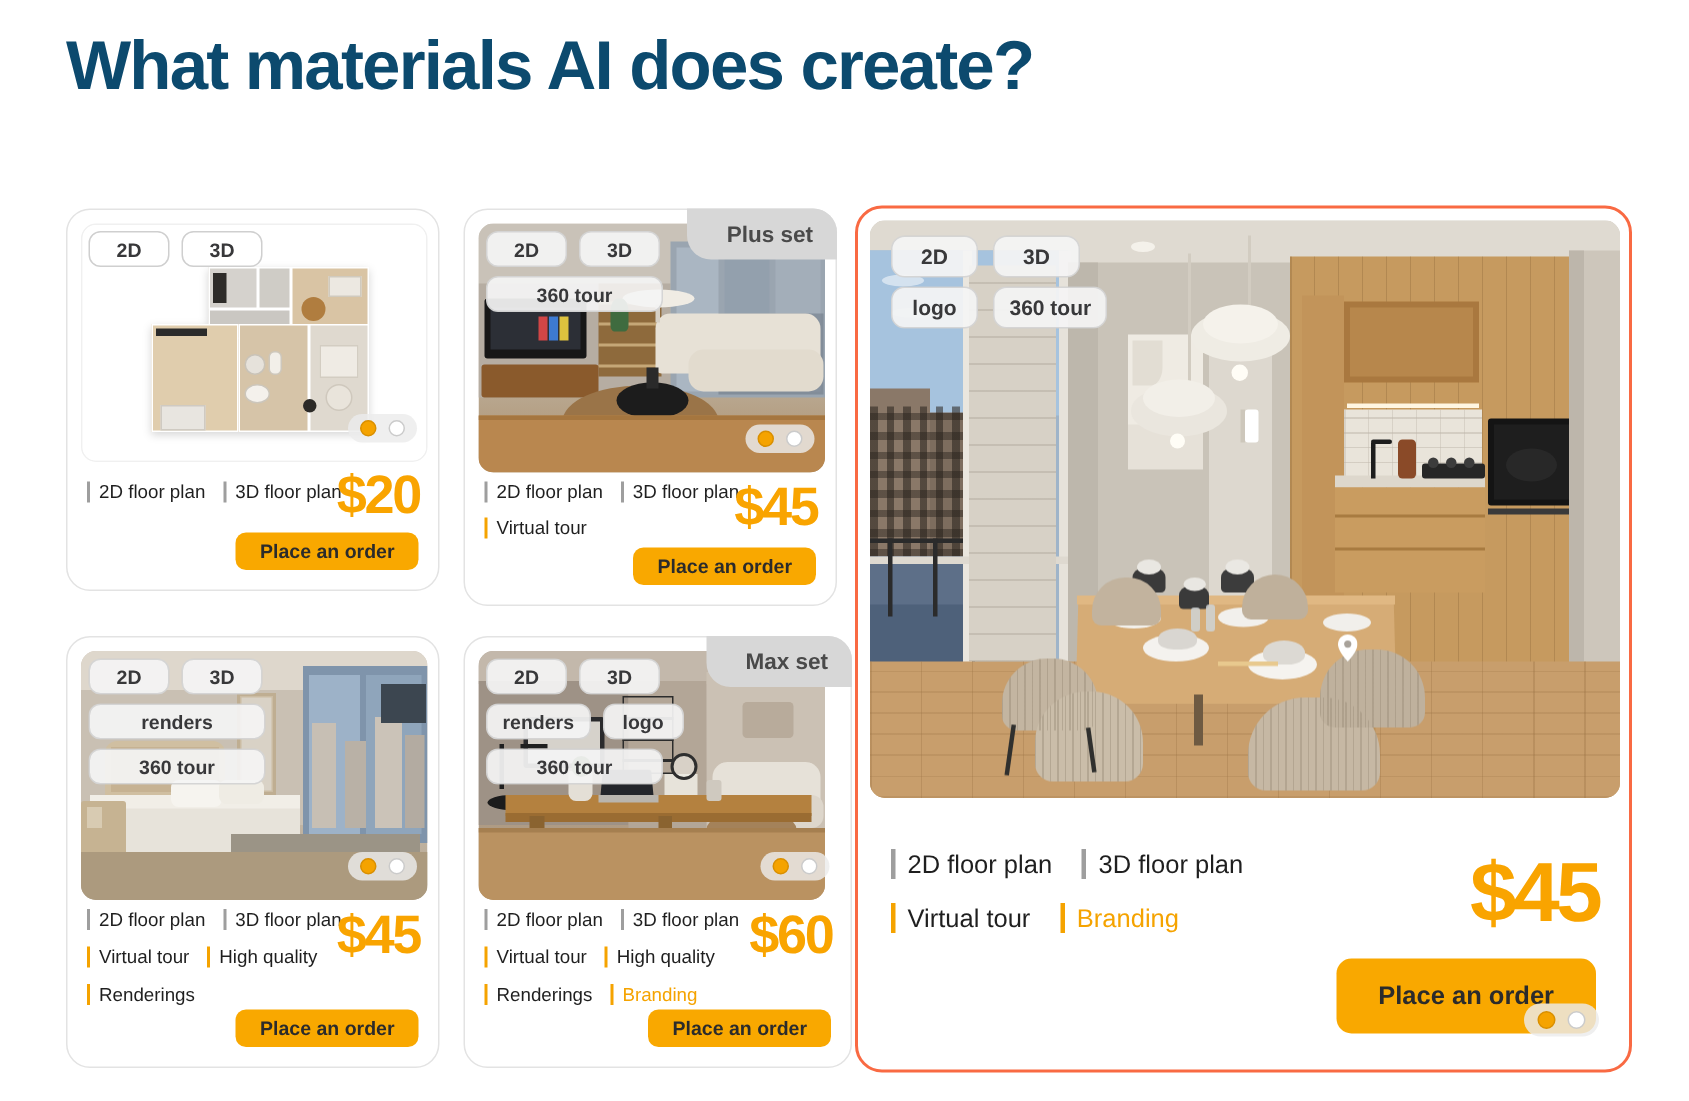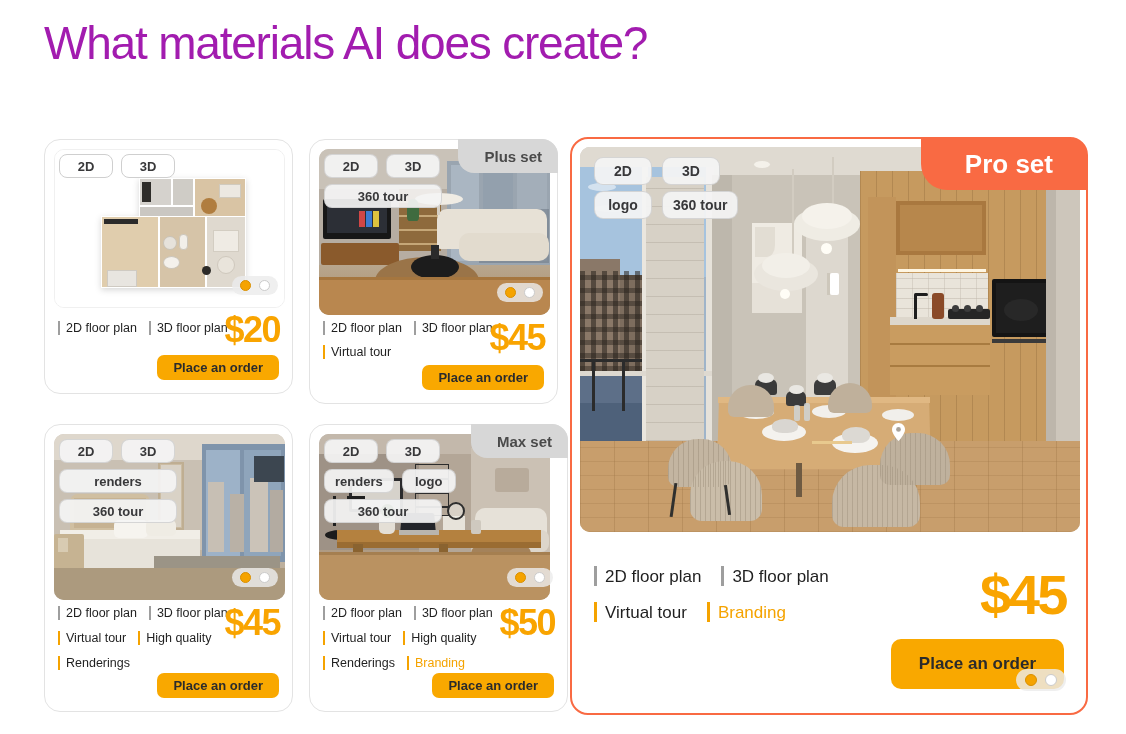--- a/index.html
+++ b/index.html
@@ -11,23 +11,23 @@
     overflow:hidden;
     position:relative;
   }
   .page{position:relative;width:1126px;height:734px;}
 
   
   .page-title{
     position:absolute;
     left:44px; top:16px;
     font-size:46px;
-    font-weight:400;
+    font-weight:700;
     letter-spacing:-1.2px;
-    color:#a21caf;
+    color:#0c4a6e;
     white-space:nowrap;
   }
 
   
   .card{
     position:absolute;
     background:#ffffff;
     border:1px solid #e3e3e3;
     border-radius:16px;
     overflow:visible;
@@ -494,21 +494,21 @@
       <span class="feat orange">
           <i class="bar"></i>
           <span class="txt">Renderings</span>
         </span>
       <span class="feat brand">
           <i class="bar"></i>
           <span class="txt">Branding</span>
         </span>
     </div>
 
-    <div class="price" style="right:12px;top:180px;">$50</div>
+    <div class="price" style="right:12px;top:180px;">$60</div>
 
     <button class="order-btn" style="right:13px;bottom:13px;">Place an order</button>
   </div>
 
   <div class="card" id="card-pro">
     <div id="pro-media">
       <div class="scene sc-pro">
 
         <div class="sh" style="left:0;top:0;width:500px;height:86px;background:#d9d4cb;"></div>
         <div class="sh" style="left:0;top:0;width:500px;height:40px;background:#dfdad1;"></div>
@@ -635,21 +635,20 @@
         <div class="sh" style="left:92px;top:336px;width:3px;height:34px;background:#30302e;transform:rotate(8deg);"></div>
         <div class="sh" style="left:146px;top:338px;width:3px;height:30px;background:#30302e;transform:rotate(-8deg);"></div>
       </div>
 
       <svg class="pin" style="left:312px;top:276px;" viewBox="0 0 13 18">
         <path d="M6.5 0C2.9 0 0 2.9 0 6.5 0 11.4 6.5 18 6.5 18S13 11.4 13 6.5C13 2.9 10.1 0 6.5 0z" fill="#ffffff"></path>
         <circle cx="6.5" cy="6.4" r="2.4" fill="#a8a29a"></circle>
       </svg>
     </div>
 
-    <div class="set-tab pro">Pro set</div>
 
     <div class="chips" id="pro-chips">
       <div class="chip-row" style="gap:10px;">
         <span class="chip big" style="min-width:58px;">2D</span>
         <span class="chip big" style="min-width:58px;">3D</span>
       </div>
       <div class="chip-row" style="gap:10px;">
         <span class="chip big" style="min-width:58px;">logo</span>
         <span class="chip big" style="min-width:66px;">360 tour</span>
       </div>

